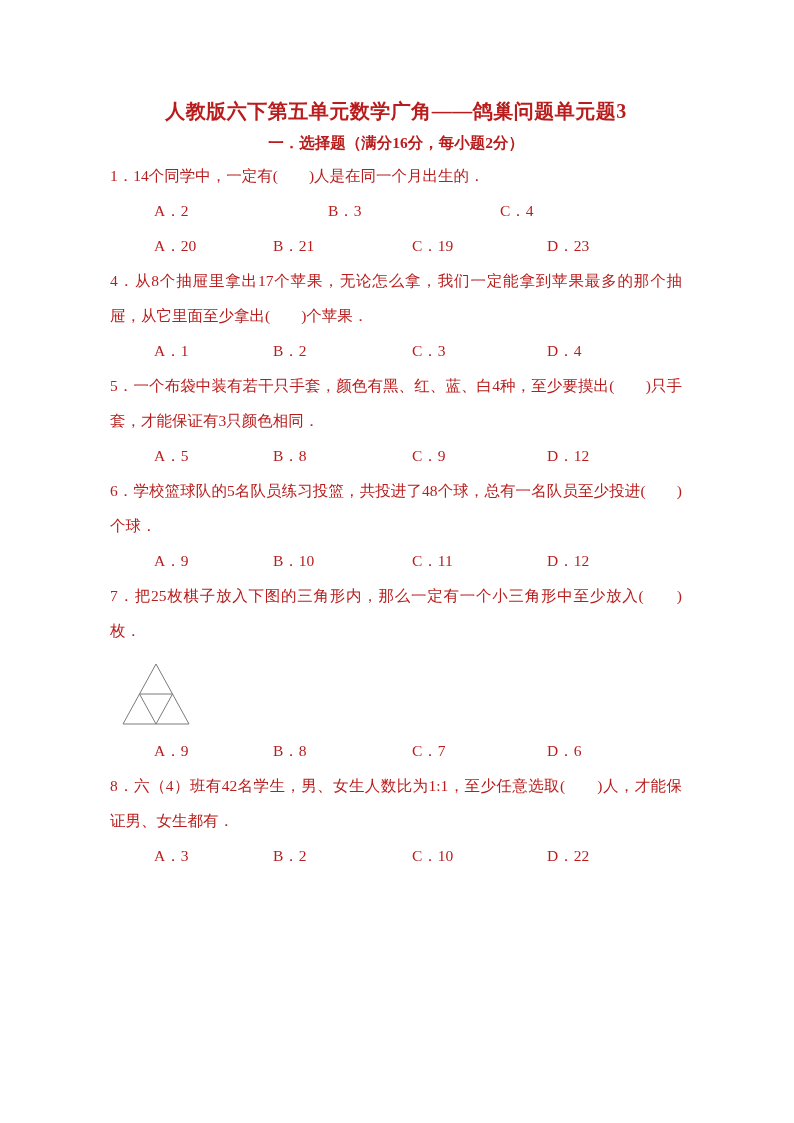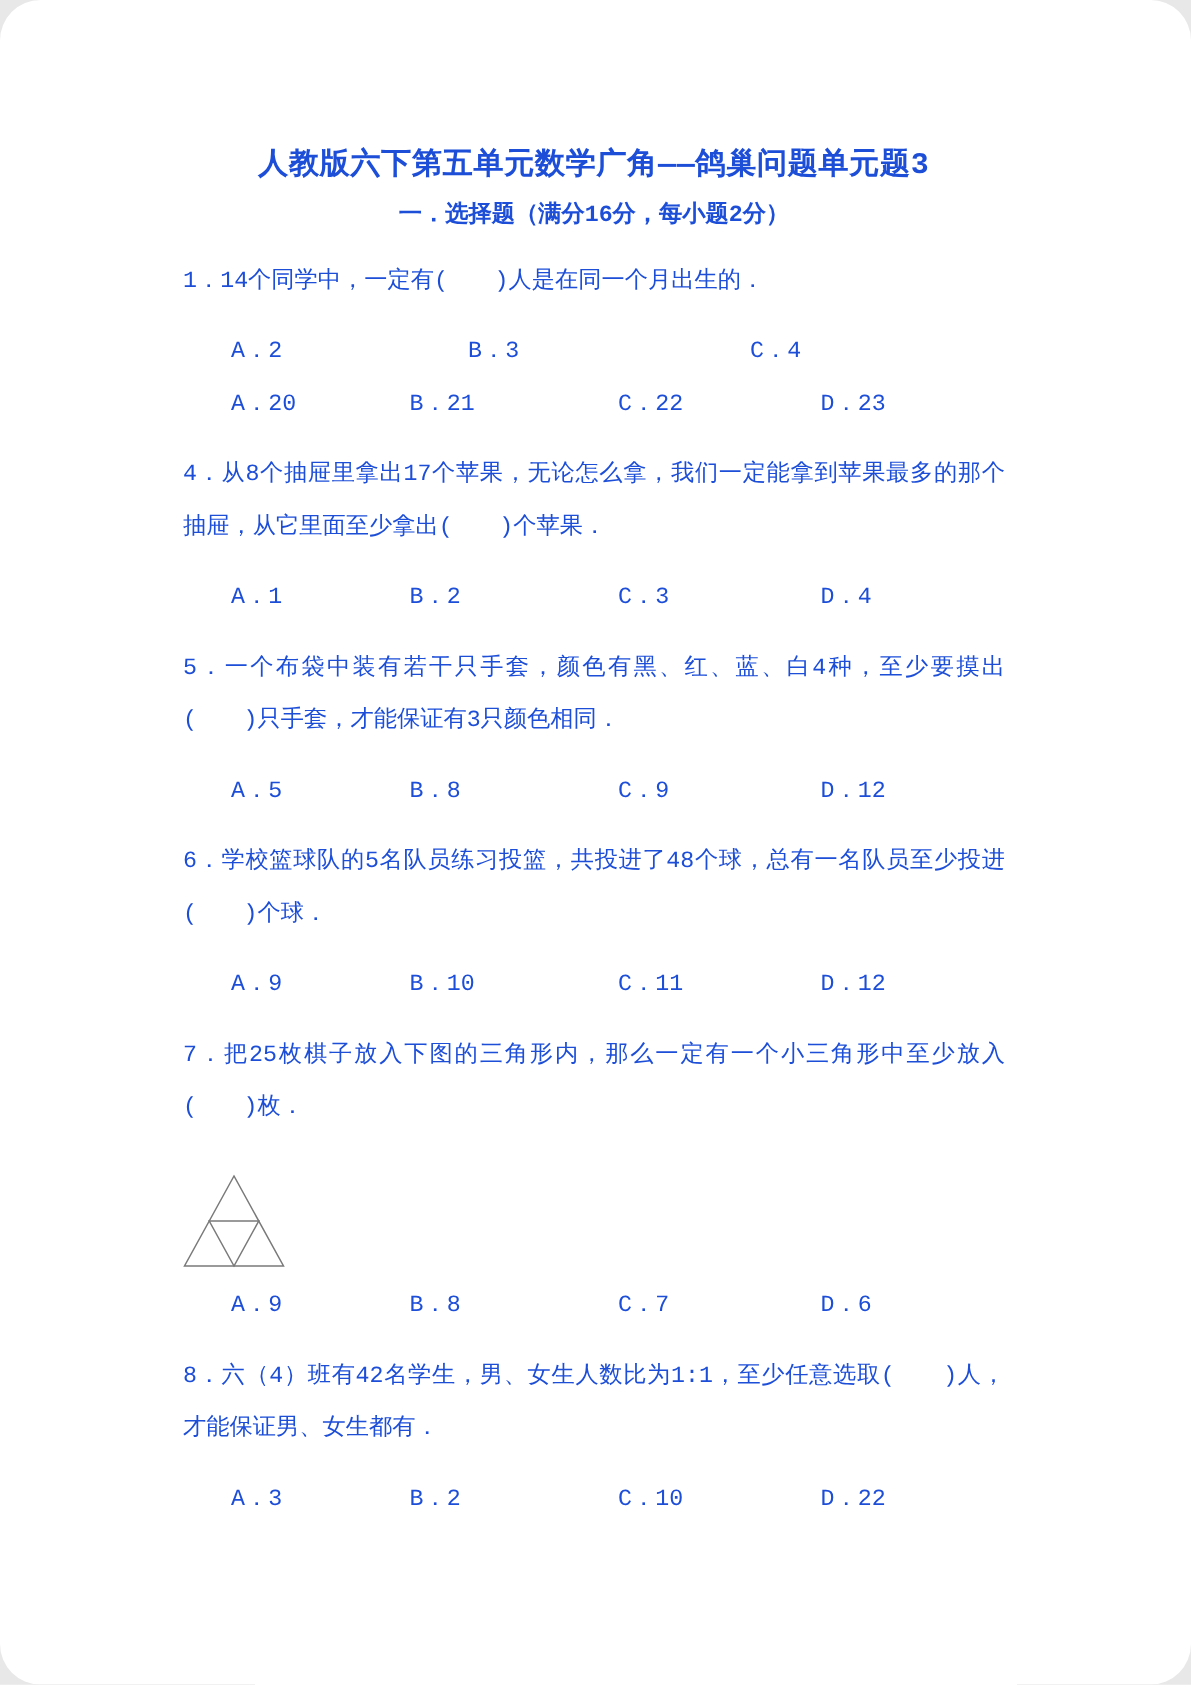--- a/index.html
+++ b/index.html
@@ -3,62 +3,61 @@
 <meta charset="utf-8">
 <style>
   html,body{margin:0;padding:0;background:#e8e8e8;}
   .page{
     position:relative;
     width:794px;height:1123px;
     margin:0 auto;
     background:#ffffff;
     box-sizing:border-box;
     padding:98px 112px 0 110px;
-    font-family:Liberation Mono, monospace;
-    color:#1d4ed8;
+    font-family:Liberation Serif, serif;
+    color:#b91c1c;
     overflow:hidden;
-    border-radius:27px;
   }
   .title{
     font-size:20px;
     line-height:26px;
     font-weight:bold;
     text-align:center;
     margin:0;
     letter-spacing:0.5px;
   }
   .section-header{
     font-size:15.5px;
     line-height:30px;
     font-weight:bold;
     margin:4px 0 0 0;
     text-align:center;
   }
   .q-text{
     font-size:15.5px;
     line-height:35px;
-    margin:12px;
+    margin:0;
     text-align:justify;
   }
   .options{
     position:relative;
     height:35px;
     font-size:15.5px;
   }
   .options .opt{
     position:absolute;
     top:0;
     line-height:35px;
     white-space:nowrap;
   }
   .options .opt:nth-child(1){left:44px;text-align:center;}
   .options .opt:nth-child(2){left:163px;}
   .options .opt:nth-child(3){left:302px;}
   .options .opt:nth-child(4){left:437px;}
-  .options.three .opt:nth-child(2){left:202px;}
+  .options.three .opt:nth-child(2){left:218px;}
   .options.three .opt:nth-child(3){left:390px;}
   .figure-wrap{
     height:77px;
     padding-top:15px;
     box-sizing:border-box;
     margin-left:12px;
   }
   .figure-wrap svg{display:block;}
   .after-figure{margin-top:8px;}
 </style>
@@ -78,21 +77,21 @@
       <span class="opt">B．3</span>
       <span class="opt">C．4</span>
     </div>
   </div>
 
 
   <div>
     <div class="options">
       <span class="opt">A．20</span>
       <span class="opt">B．21</span>
-      <span class="opt">C．22</span>
+      <span class="opt">C．19</span>
       <span class="opt">D．23</span>
     </div>
   </div>
 
   <div>
     <p class="q-text">4．从8个抽屉里拿出17个苹果，无论怎么拿，我们一定能拿到苹果最多的那个抽屉，从它里面至少拿出(　　)个苹果．</p>
     <div class="options">
       <span class="opt">A．1</span>
       <span class="opt">B．2</span>
       <span class="opt">C．3</span>

